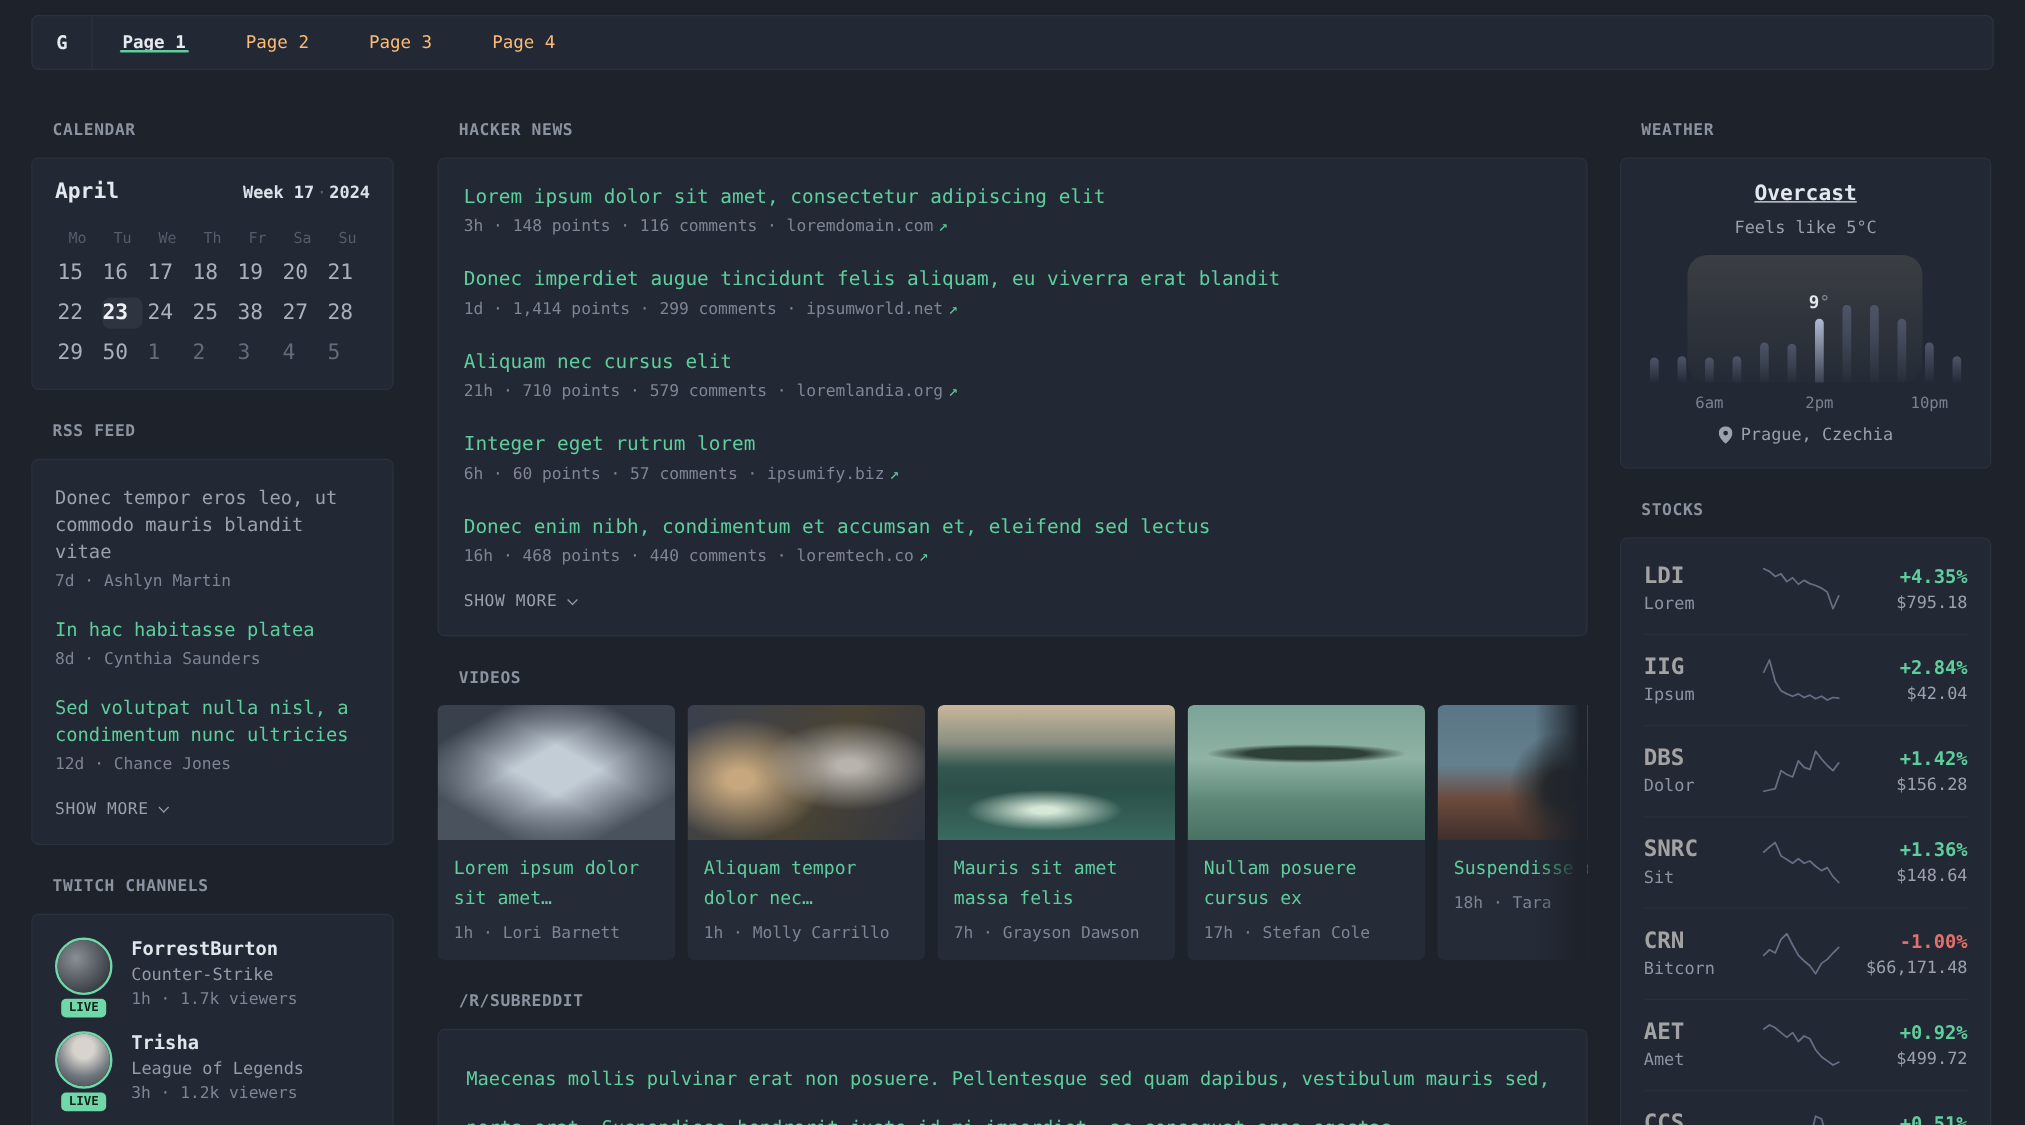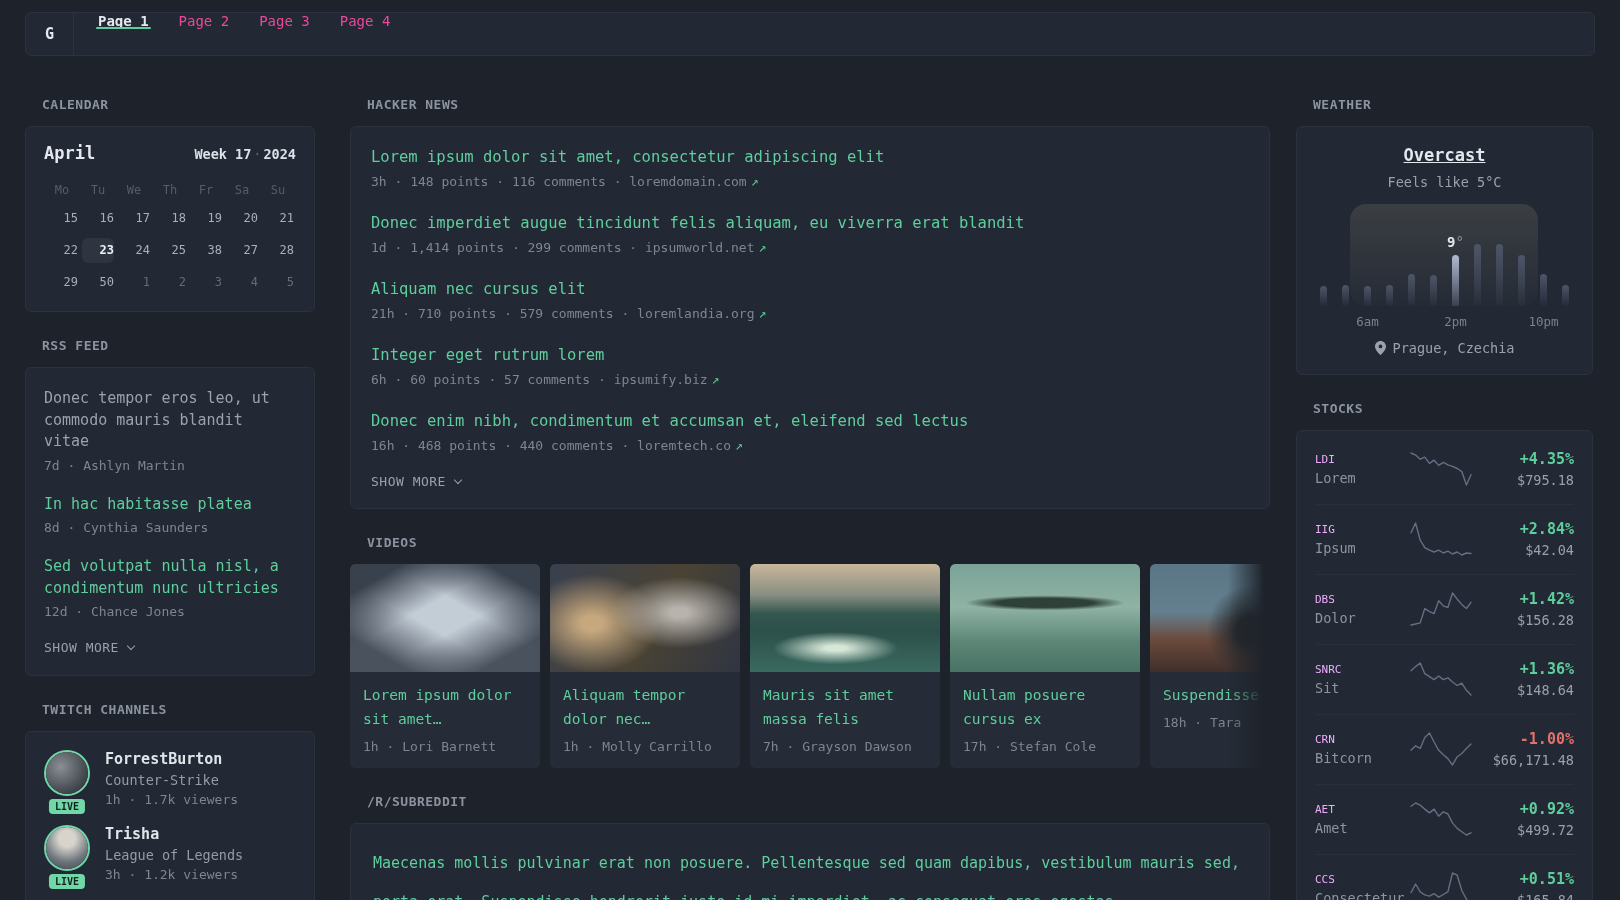--- a/index.html
+++ b/index.html
@@ -14,23 +14,23 @@
   .topbar {
     margin:12px 25px 0; height:44px;
     background:#232934; border:1px solid #2c323e; border-radius:6px;
     display:flex; align-items:stretch;
   }
   .nav-logo {
     width:48px; display:flex; align-items:center; justify-content:center;
     font-weight:bold; font-size:15px; color:#e6eaef;
     border-right:1px solid #2c323e; cursor:pointer;
   }
-  .nav-tabs { display:flex; align-items:flex-start; padding-left:22px; gap:26px; }
+  .nav-tabs { display:flex; align-items:center; padding-left:22px; gap:44px; }
   .nav-tab {
-    display:flex; align-items:center; font-size:14px; color:#ec4899;
+    display:flex; align-items:center; font-size:14px; color:#fdba74;
     position:relative; cursor:pointer; padding:0 2px;
   }
   .nav-tab.active { color:#e6eaef; font-weight:bold; }
   .nav-tab.active::after {
     content:""; position:absolute; left:0; right:0; bottom:0;
     height:2px; background:#5ece9c; border-radius:2px;
   }
   
   .content { display:flex; padding:29px 25px 0; }
   .col-left  { width:290px; flex:none; }
@@ -50,22 +50,22 @@
   .cal-head { display:flex; justify-content:space-between; align-items:baseline; }
   .cal-month { font-size:17px; font-weight:bold; color:#e4e8ee; }
   .cal-right { font-size:13.5px; color:#dde2e9; font-weight:bold; }
   .cal-right .dot { color:#5a6170; font-weight:normal; padding:0 2px; }
   .cal-grid {
     margin-top:18px; display:grid; grid-template-columns:repeat(7,1fr);
     row-gap:7px; justify-items:center;
   }
   .cwd { font-size:12px; color:#565d6a; line-height:18px; }
   .cday {
-    font-size:12px; color:#a9b0bc; width:32px; height:25px; line-height:25px;
-    text-align:right; border-radius:6px;
+    font-size:17px; color:#a9b0bc; width:32px; height:25px; line-height:25px;
+    text-align:left; border-radius:6px;
   }
   .cday.dim { color:#646c79; }
   .cday.sel { background:#2e3440; color:#eef1f5; font-weight:bold; }
   
   .feed { padding:20px 18px; }
   .feed-item + .feed-item { margin-top:21px; }
   .feed-title { font-size:15px; line-height:21.5px; cursor:pointer; }
   .tone-accent { color:#5ece9c; }
   .tone-muted  { color:#9aa2ae; }
   .feed-meta { margin-top:5px; font-size:13px; color:#7d8592; }
@@ -189,21 +189,21 @@
     font-size:13.5px; color:#9aa2ae;
   }
   .w-loc svg { display:block; }
   
   .stocks { padding:4px 18px; }
   .st-row {
     display:grid; grid-template-columns:92px 1fr 100px; align-items:center;
     padding:15px 0 16px; cursor:pointer;
   }
   .st-row + .st-row { border-top:1px solid #2a303b; }
-  .st-ticker { font-size:11px; font-weight:normal; color:#f0abfc; }
+  .st-ticker { font-size:18px; font-weight:bold; color:#a3a3a3; }
   .st-name { margin-top:4px; font-size:13.5px; color:#8d95a2; }
   .st-spark { justify-self:center; }
   .st-spark svg { display:block; }
   .st-right { text-align:right; }
   .st-change { font-size:15px; font-weight:bold; }
   .st-change.tone-up { color:#5ece9c; }
   .st-change.tone-down { color:#e0716b; }
   .st-price { margin-top:4px; font-size:13.5px; color:#99a1ad; }
 </style>
 </head>

